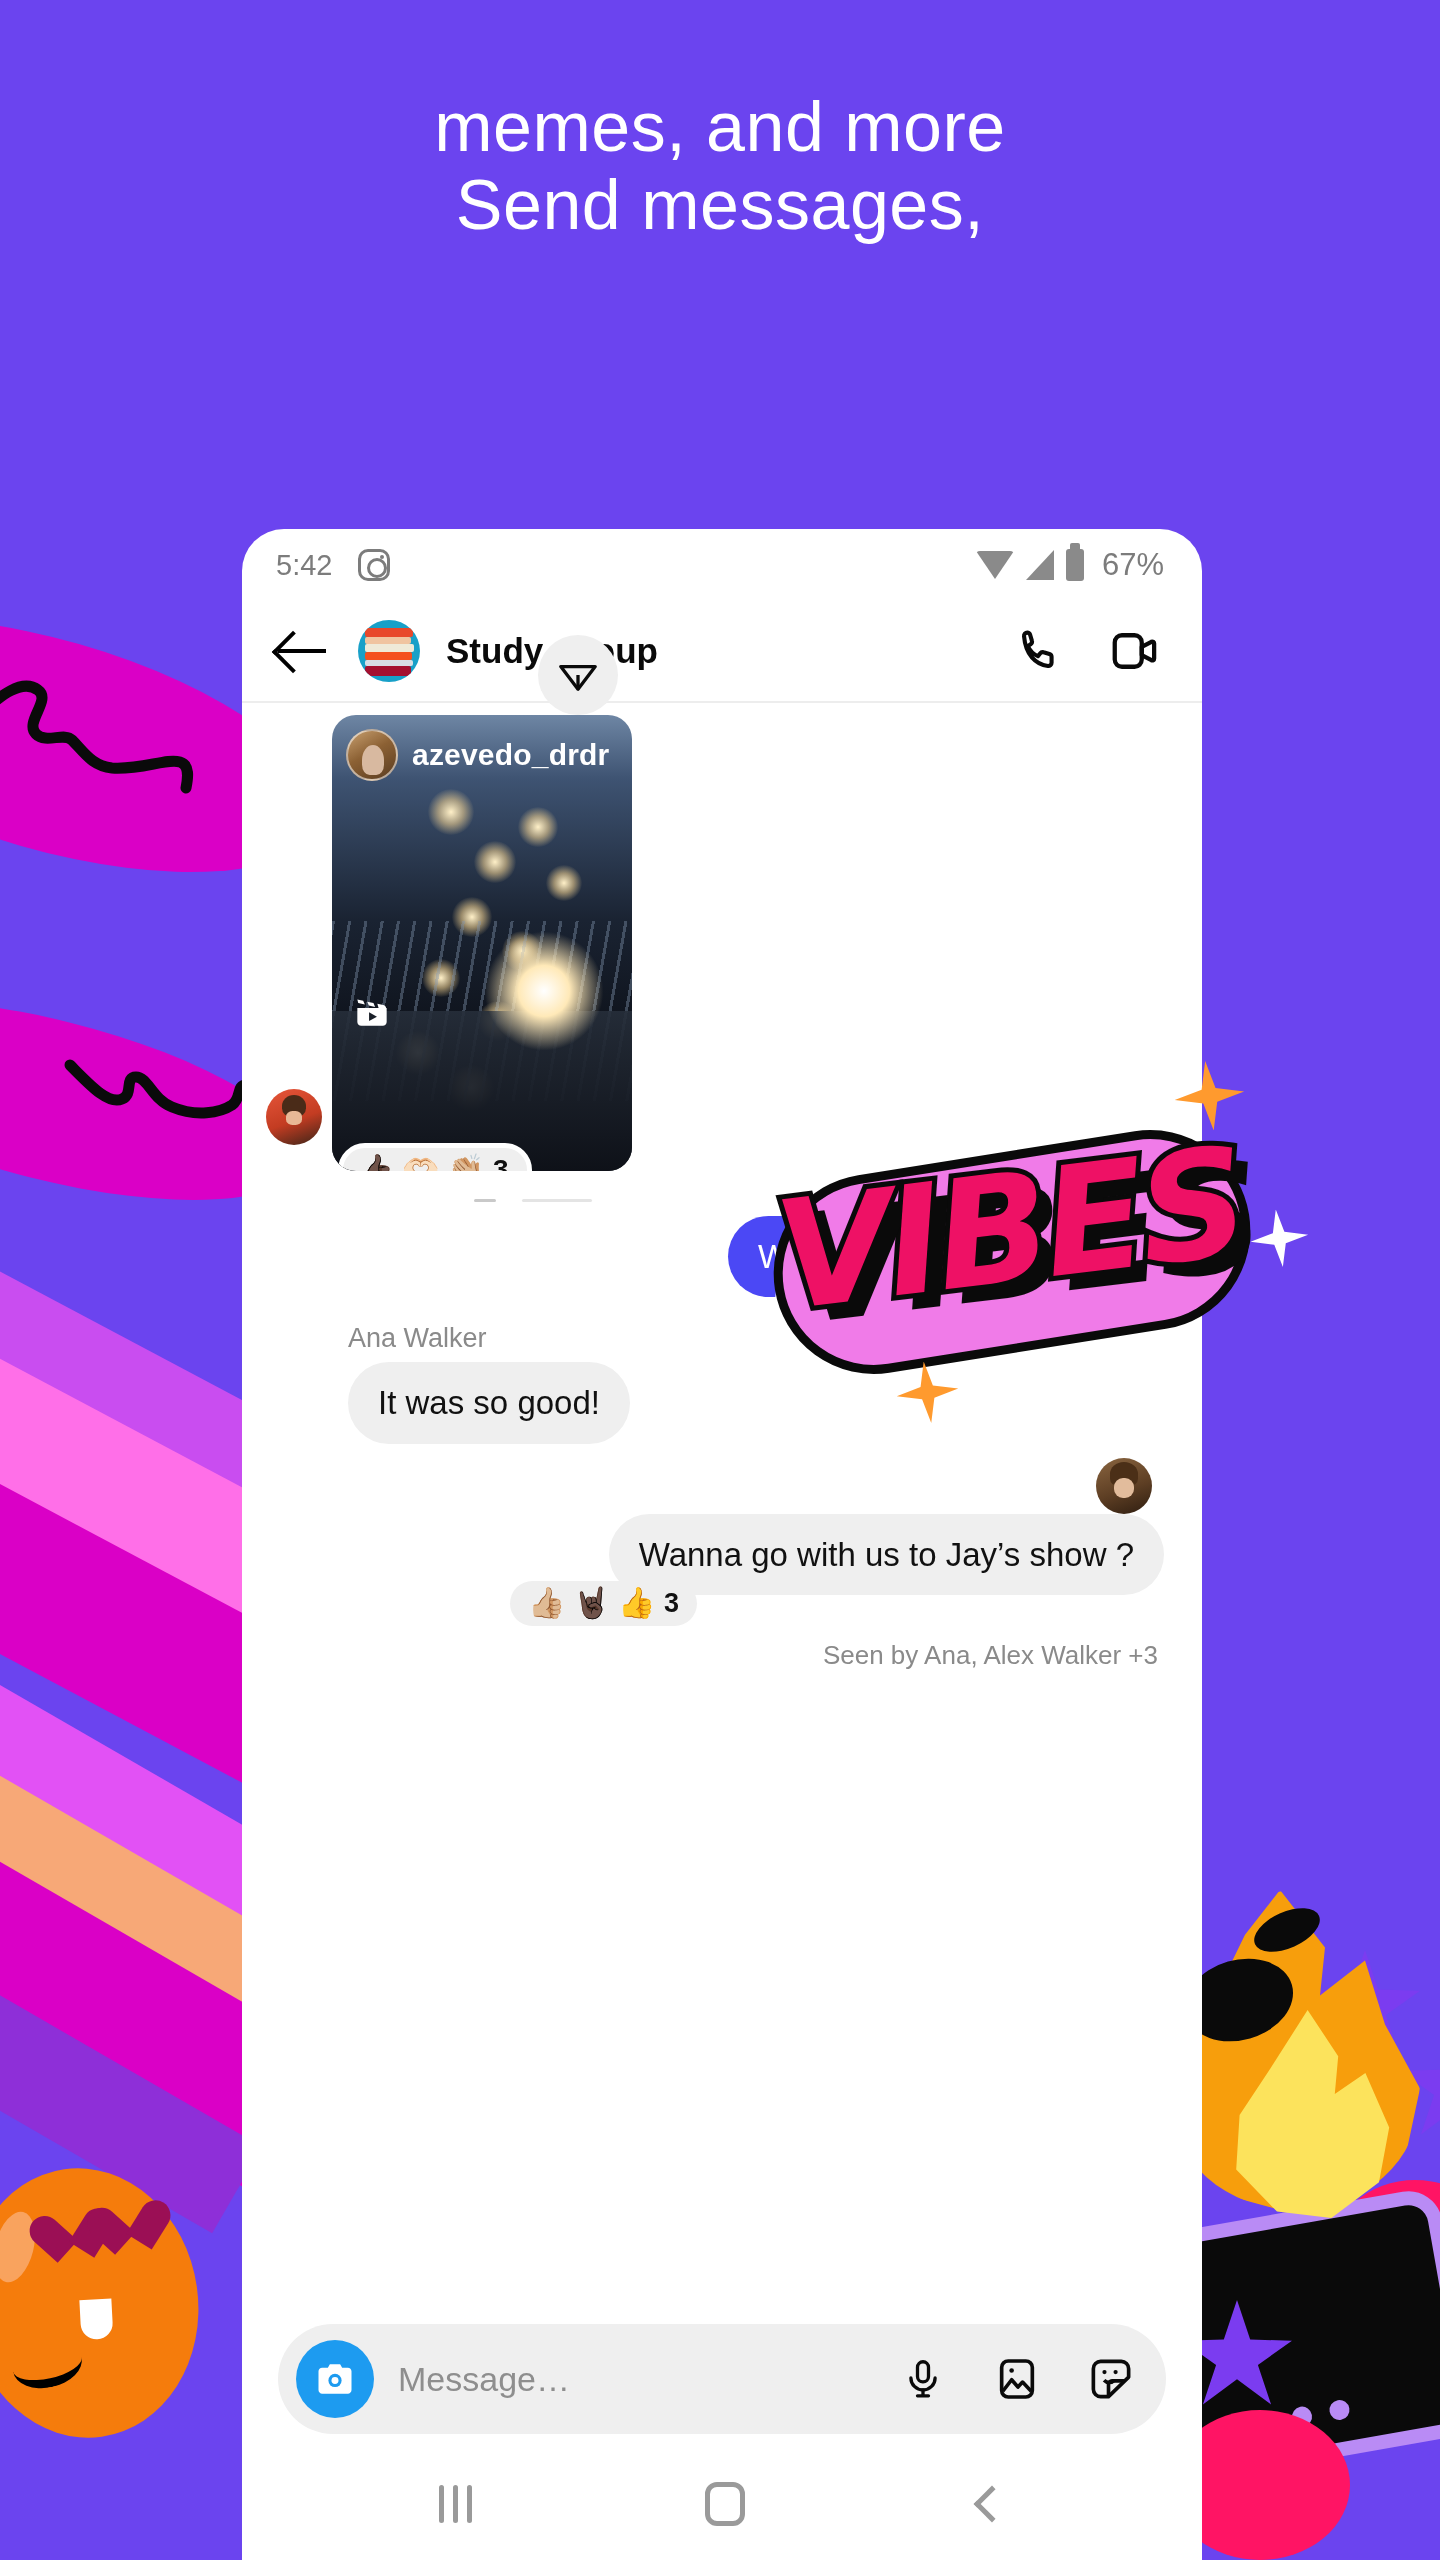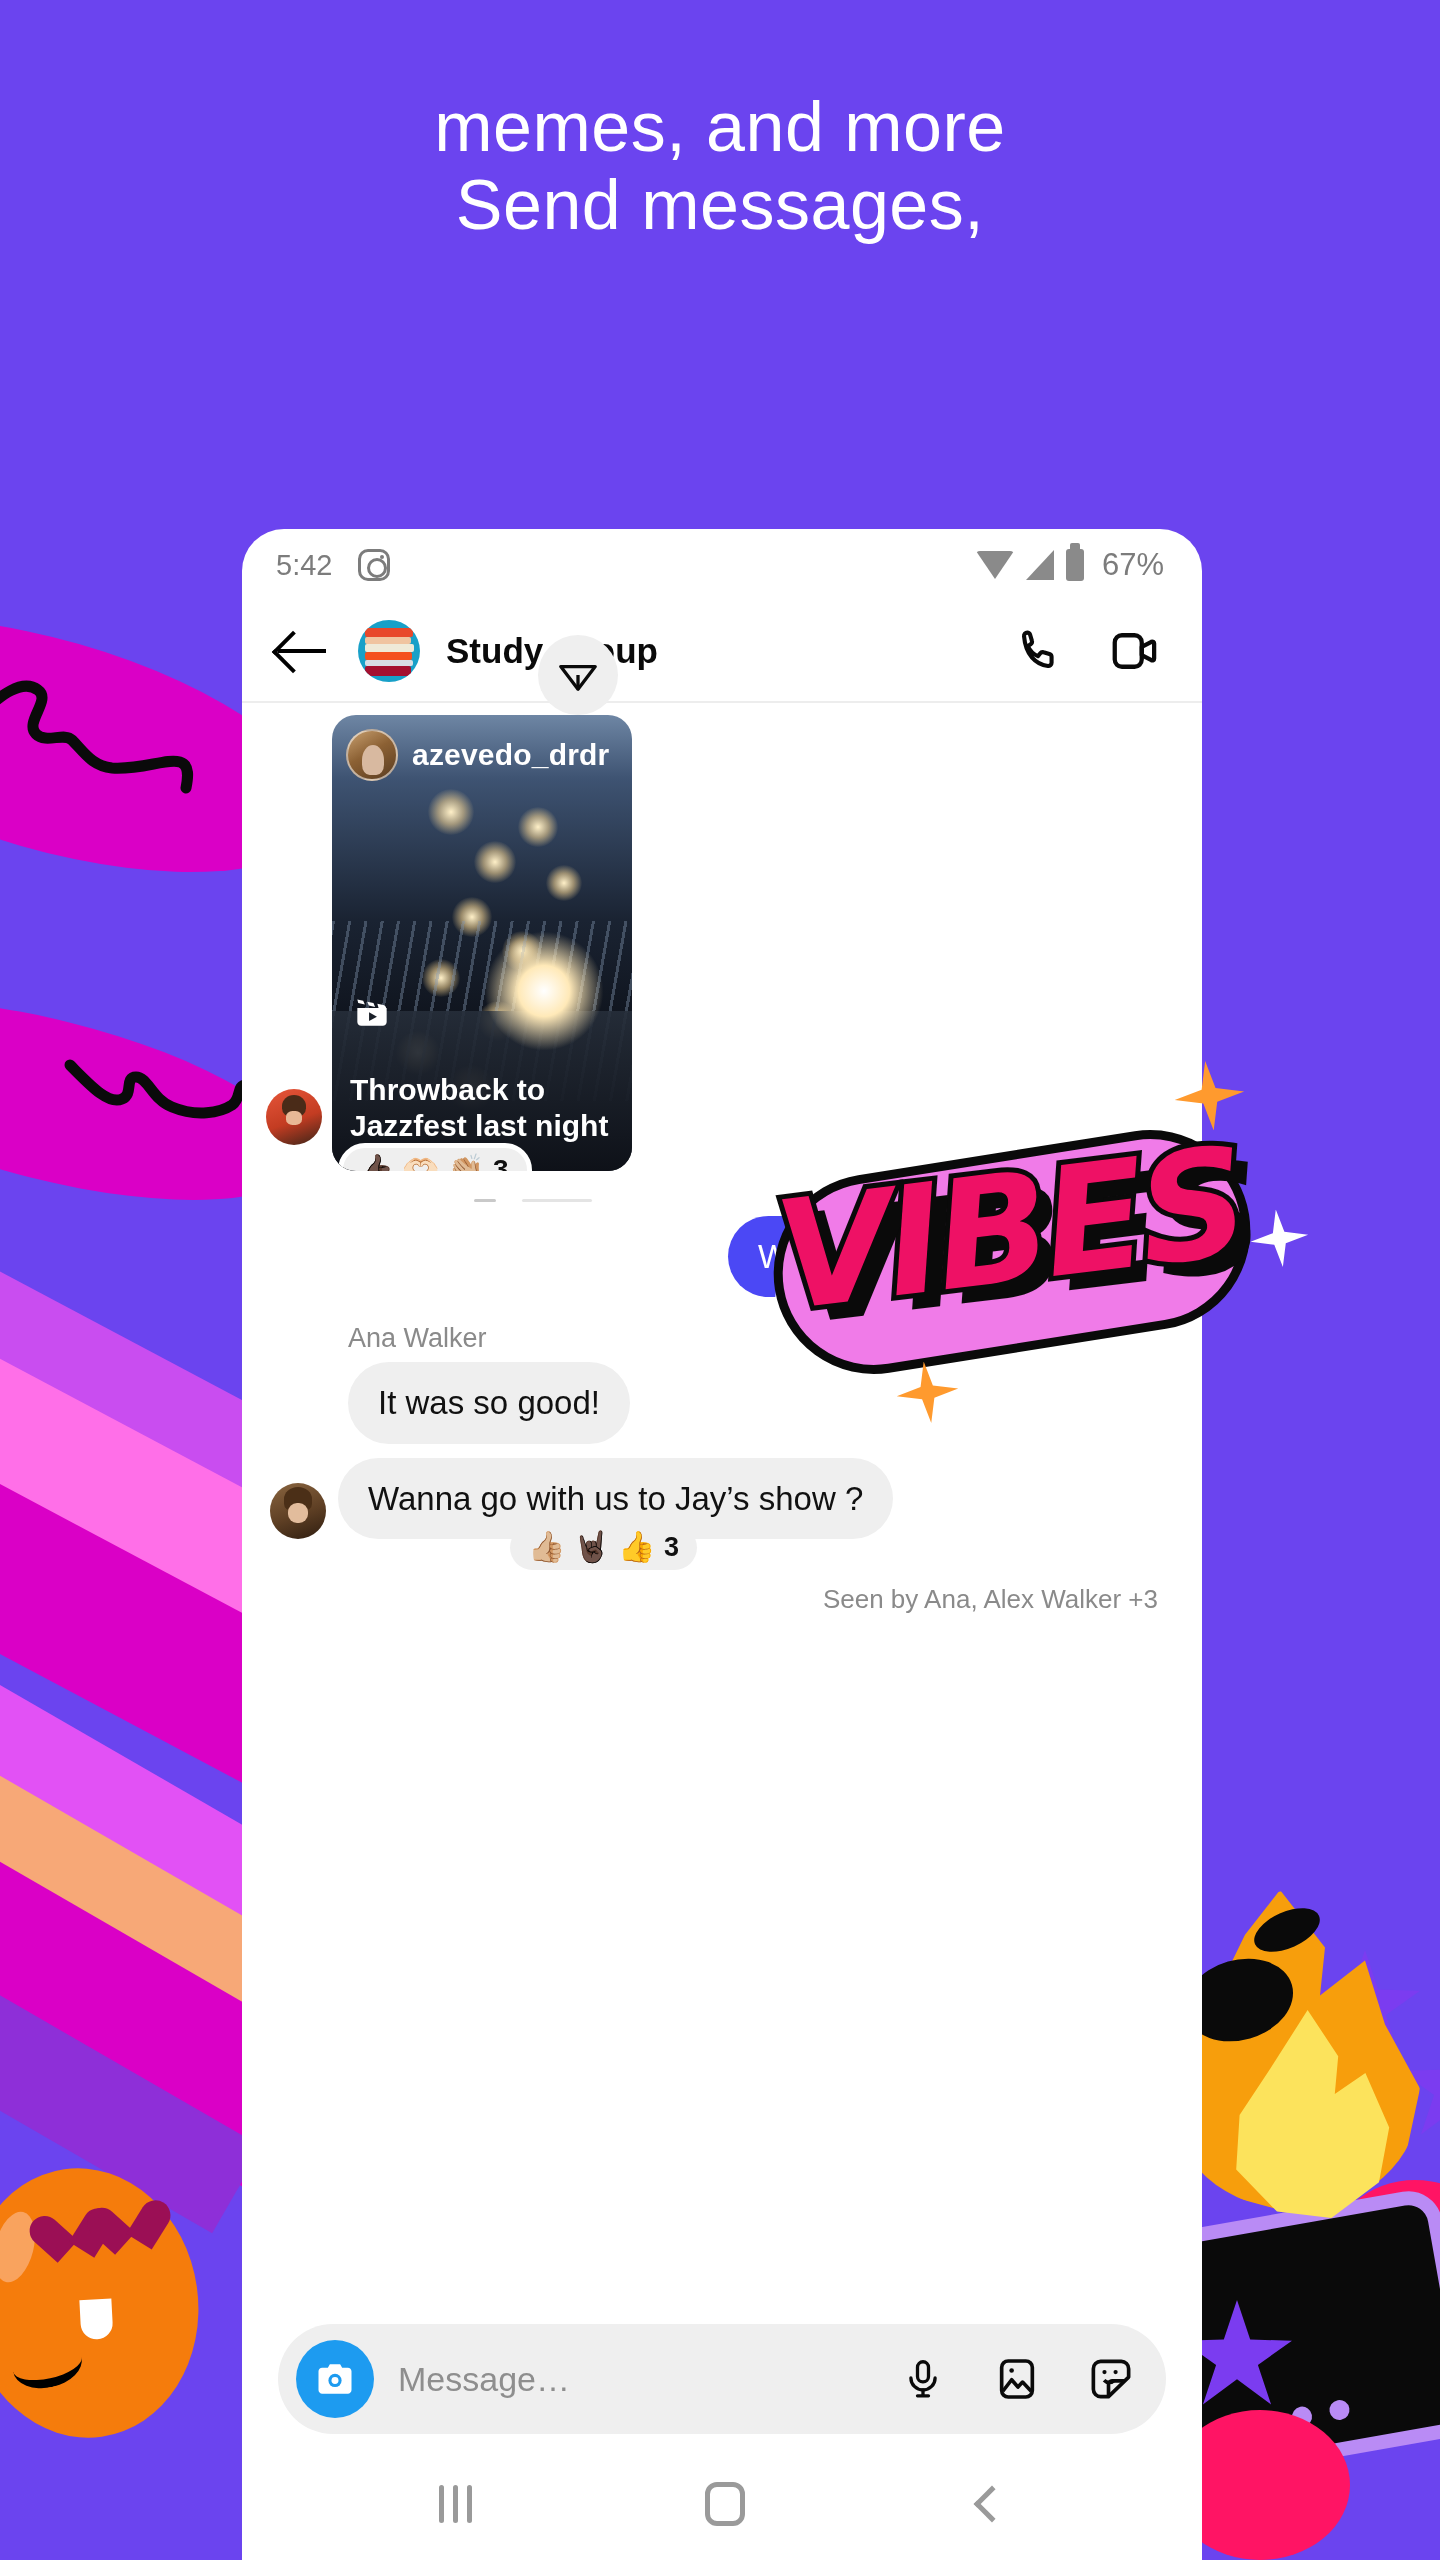--- a/index.html
+++ b/index.html
@@ -489,24 +489,20 @@
             <div class="post-head-name">azevedo_drdr</div>
           </div>
 
           <div class="reel-icon">
             <svg width="44" height="44" viewBox="0 0 24 24" fill="#FFFFFF">
               <path d="M4 4.6l3.2.7.9 2.1-3.6-.8zM9.4 5.8l3.4.8.9 2.1-3.4-.8zM14.9 7l3.3.7c1 .2 1.7 1.2 1.5 2.2l-.2.9-3.7-.8zM4 9.3h16v7.6c0 1.2-1 2.1-2.1 2.1H6.1C5 19 4 18 4 16.9z"></path>
               <path d="M10.4 11.6l4.3 2.4-4.3 2.4z" fill="#1A1F28"></path>
             </svg>
           </div>
 
-          <div class="post-caption">
-            <div>Throwback to</div>
-            <div>Jazzfest last night</div>
-          </div>
 
           <div class="reaction-pill post-pill">
             <span class="emo">👍🏿</span>
             <span class="emo">🫶🏻</span>
             <span class="emo">👏🏼</span>
             <span>3</span>
           </div>
         </div>
       </div>
 
@@ -518,21 +514,21 @@
       <div class="row out">
         <div class="bubble blue">Whoa! Yeah also saw this</div>
       </div>
 
       <div class="sender-name" style="padding-top:26px;">Ana Walker</div>
 
       <div class="row in" style="padding-left:106px;">
         <div class="bubble grey">It was so good!</div>
       </div>
 
-      <div class="row in" style="padding-top:14px; padding-left:28px;">
+      <div class="row in" style="padding-top:14px; padding-left:38px;flex-direction:column;">
         <div class="avatar-sm"></div>
         <div class="bubble grey">Wanna go with us to Jay’s show ?</div>
       </div>
 
 
       <div class="row in pill-below" style="padding-left:268px;">
         <div class="pill-inline">
           <span class="emo">👍🏼</span>
           <span class="emo">🤘🏿</span>
           <span class="emo">👍</span>

